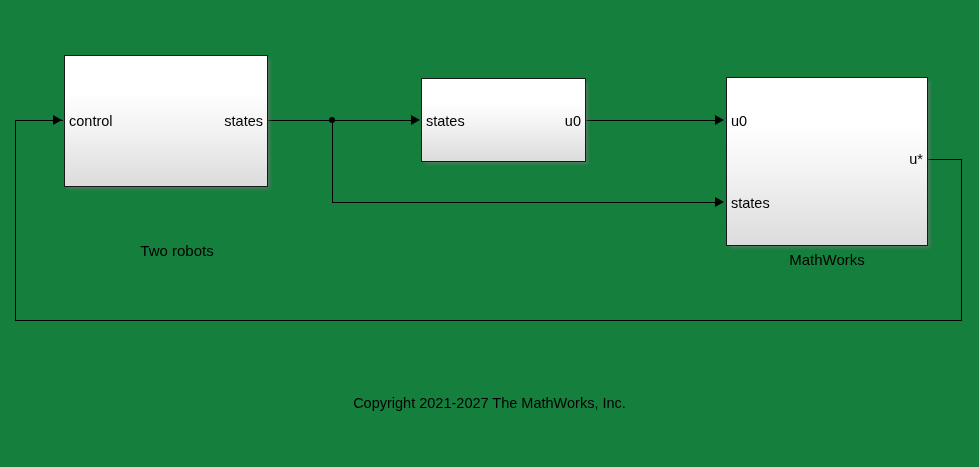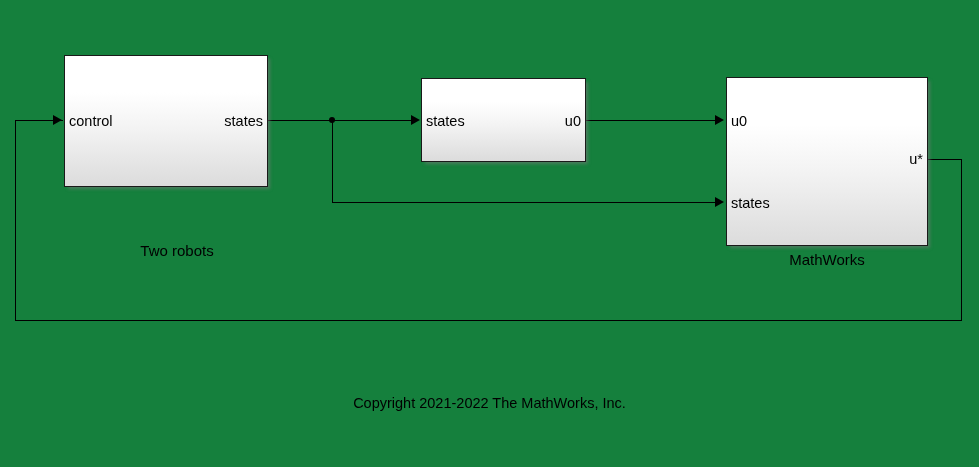--- a/index.html
+++ b/index.html
@@ -118,15 +118,15 @@
   <div class="block" style="left:421px; top:78px; width:165px; height:84px;"></div>
   <div class="port-label left" style="left:426px; top:114px;">states</div>
   <div class="port-label right" style="left:481px; top:114px; width:100px;">u0</div>
 
   <div class="block" style="left:726px; top:77px; width:202px; height:169px;"></div>
   <div class="port-label left" style="left:731px; top:114px;">u0</div>
   <div class="port-label left" style="left:731px; top:196px;">states</div>
   <div class="port-label right" style="left:823px; top:152px; width:100px;">u*</div>
   <div class="block-caption" style="left:726px; top:252px; width:202px;">MathWorks</div>
 
-  <div class="copyright" style="left:0px; top:396px; width:979px;">Copyright 2021-2022 The MathWorks, Inc.</div>
+  <div class="copyright" style="left:0px; top:396px; width:979px;">Copyright 2021-2027 The MathWorks, Inc.</div>
 
 </div>
 
 </body></html>

